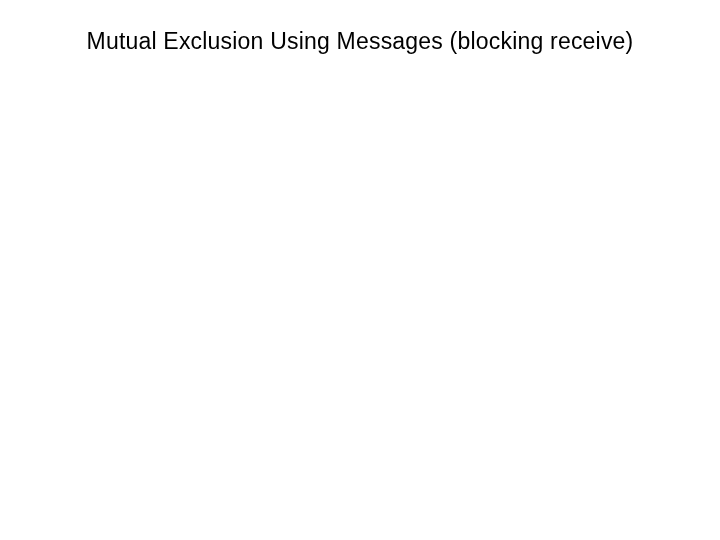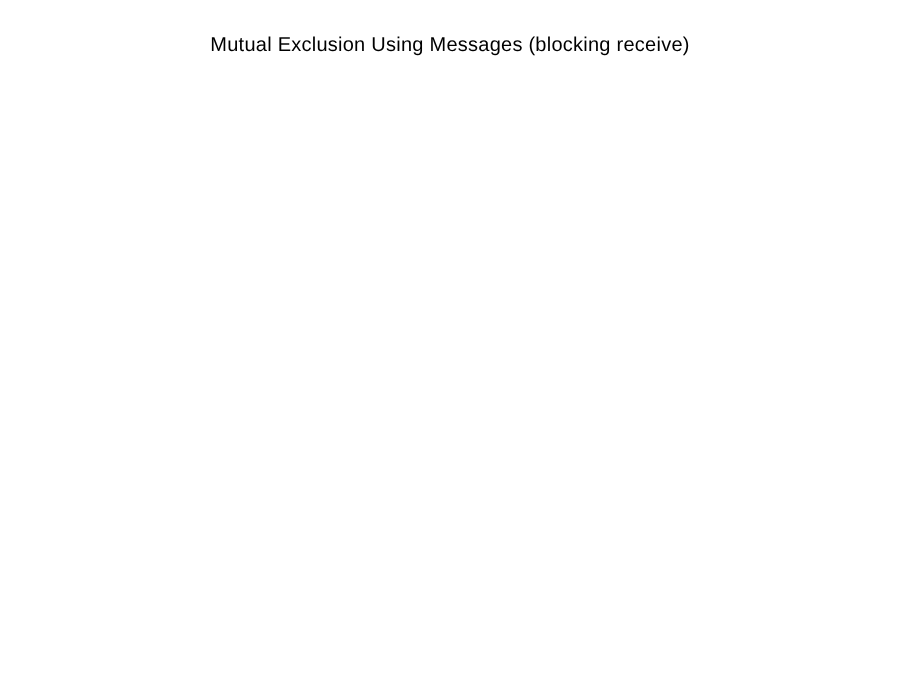--- a/index.html
+++ b/index.html
@@ -13,21 +13,21 @@
       background: #ffffff;
       font-family: Arial, Helvetica, sans-serif;
       overflow: hidden;
     }
     .slide {
       width: 100%;
       height: 100%;
       padding: 20px 40px;
     }
     .title {
-      font-size: 16px;
+      font-size: 23px;
       color: #000000;
       text-align: center;
       font-weight: normal;
       margin-top: 8px;
       letter-spacing: 0.2px;
     }
   </style>
 </head>
 <body>
 

